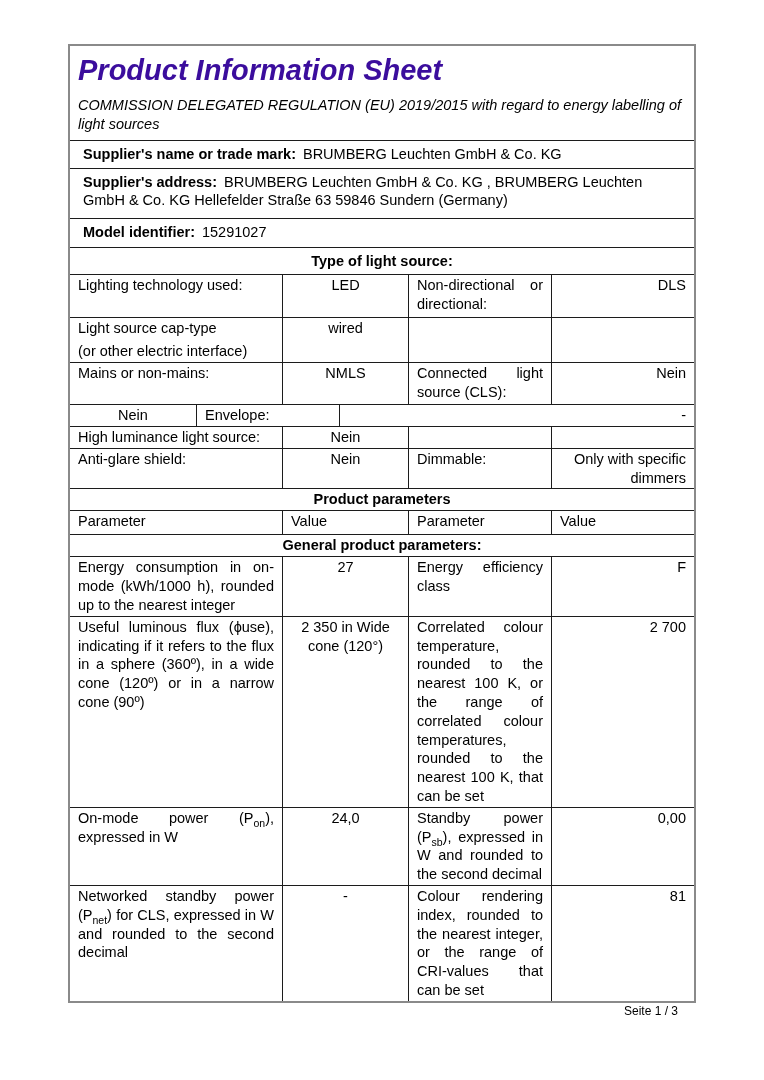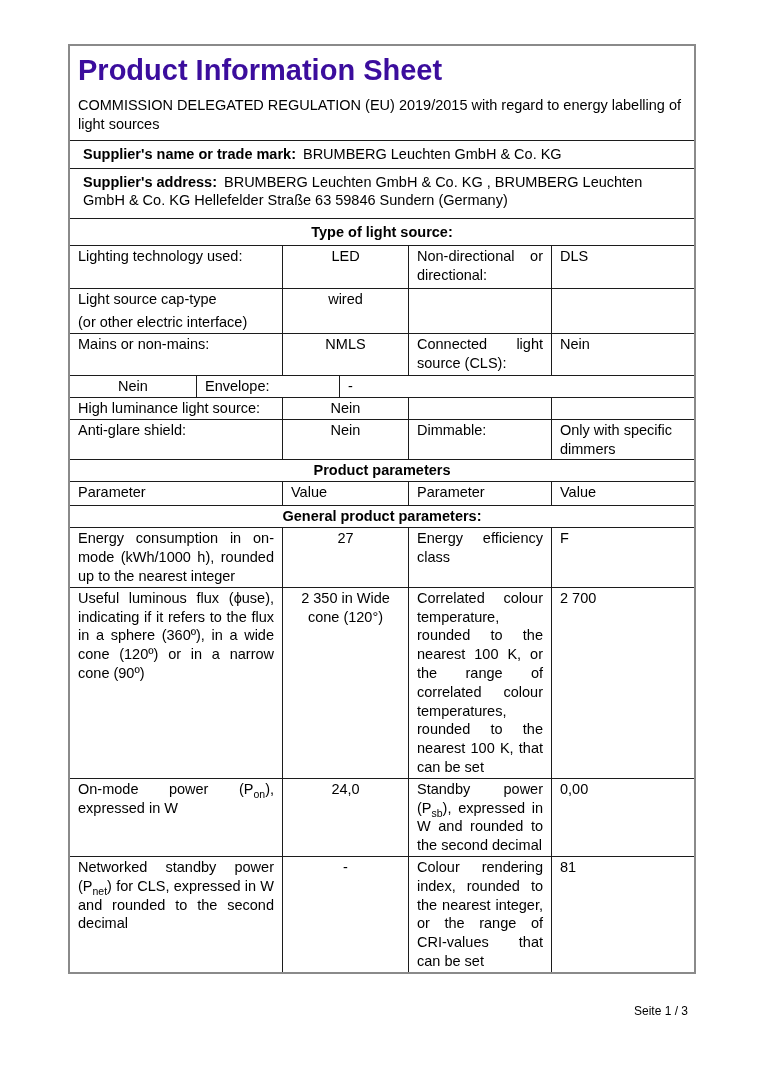--- a/index.html
+++ b/index.html
@@ -12,46 +12,46 @@
   }
   .page { position: relative; width: 764px; height: 1080px; background: #fff; overflow: hidden; }
 
   .doc {
     position: absolute; left: 68px; top: 44px; width: 628px;
     border: 2px solid #8a8a8a;
     background: #fff;
     font-size: 14.5px; line-height: 18.8px;
   }
   .tr { border-top: 1px solid #1c1c1c; }
-  .doc > .tr:first-child { border-top: none; }
+  .doc > .tr:first-child { border-top: none; font-style: italic; }
 
   
   .box { padding: 4px 13px; }
   .title-box { padding: 4px 8px 6px 8px; }
   .title-box h1 { margin: 2px 0 7px 0; font-size: 29px; line-height: 37px; font-weight: bold; letter-spacing: 0; }
   .subtitle { margin: 0; max-width: 606px; }
   .kv .b { font-weight: bold; }
   .kv .v { margin-left: 7px; }
   .sec-hdr { font-weight: bold; text-align: center; }
 
   
   .row { display: flex; align-items: stretch; }
   .c { padding: 1px 8px; }
   .c + .c { border-left: 1px solid #1c1c1c; }
   .c1 { width: 212px; flex: none; }
   .c2 { width: 126px; flex: none; text-align: center; }
   .c3 { width: 143px; flex: none; text-align: justify; }
-  .c4 { flex: 1; text-align: left; }
+  .c4 { flex: 1; text-align: right; }
   .j { text-align: justify; }
   .center-b { text-align: center; font-weight: bold; padding: 1px 0; }
   .gap-top { margin-top: 4px; }
   sub { font-size: 10.5px; line-height: 0; }
 
   .footer {
-    position: absolute; top: 1004px; right: 76px;
+    position: absolute; top: 1004px; right: 86px;
     font-size: 12px; line-height: 15px; color: #000;
   }
 </style>
 </head>
 <body>
 
 <div class="page">
   <div class="doc">
 
     <div class="tr box title-box">
@@ -60,20 +60,23 @@
     </div>
 
     <div class="tr box kv" style="min-height:28px">
       <span class="b">Supplier's name or trade mark:</span><span class="v">BRUMBERG Leuchten GmbH &amp; Co. KG</span>
     </div>
 
     <div class="tr box kv" style="min-height:50px">
       <span class="b">Supplier's address:</span><span class="v">BRUMBERG Leuchten GmbH &amp; Co. KG , BRUMBERG Leuchten GmbH &amp; Co. KG Hellefelder Straße 63 59846 Sundern (Germany)</span>
     </div>
 
+    <div class="tr box kv" style="min-height:29px">
+      <span class="b">Model identifier:</span><span class="v">15291027</span>
+    </div>
 
     <div class="tr box sec-hdr" style="min-height:27px">Type of light source:</div>
 
     <div class="tr row" style="min-height:43px">
       <div class="c c1">Lighting technology used:</div>
       <div class="c c2">LED</div>
       <div class="c c3">Non-directional or directional:</div>
       <div class="c c4">DLS</div>
     </div>
 

